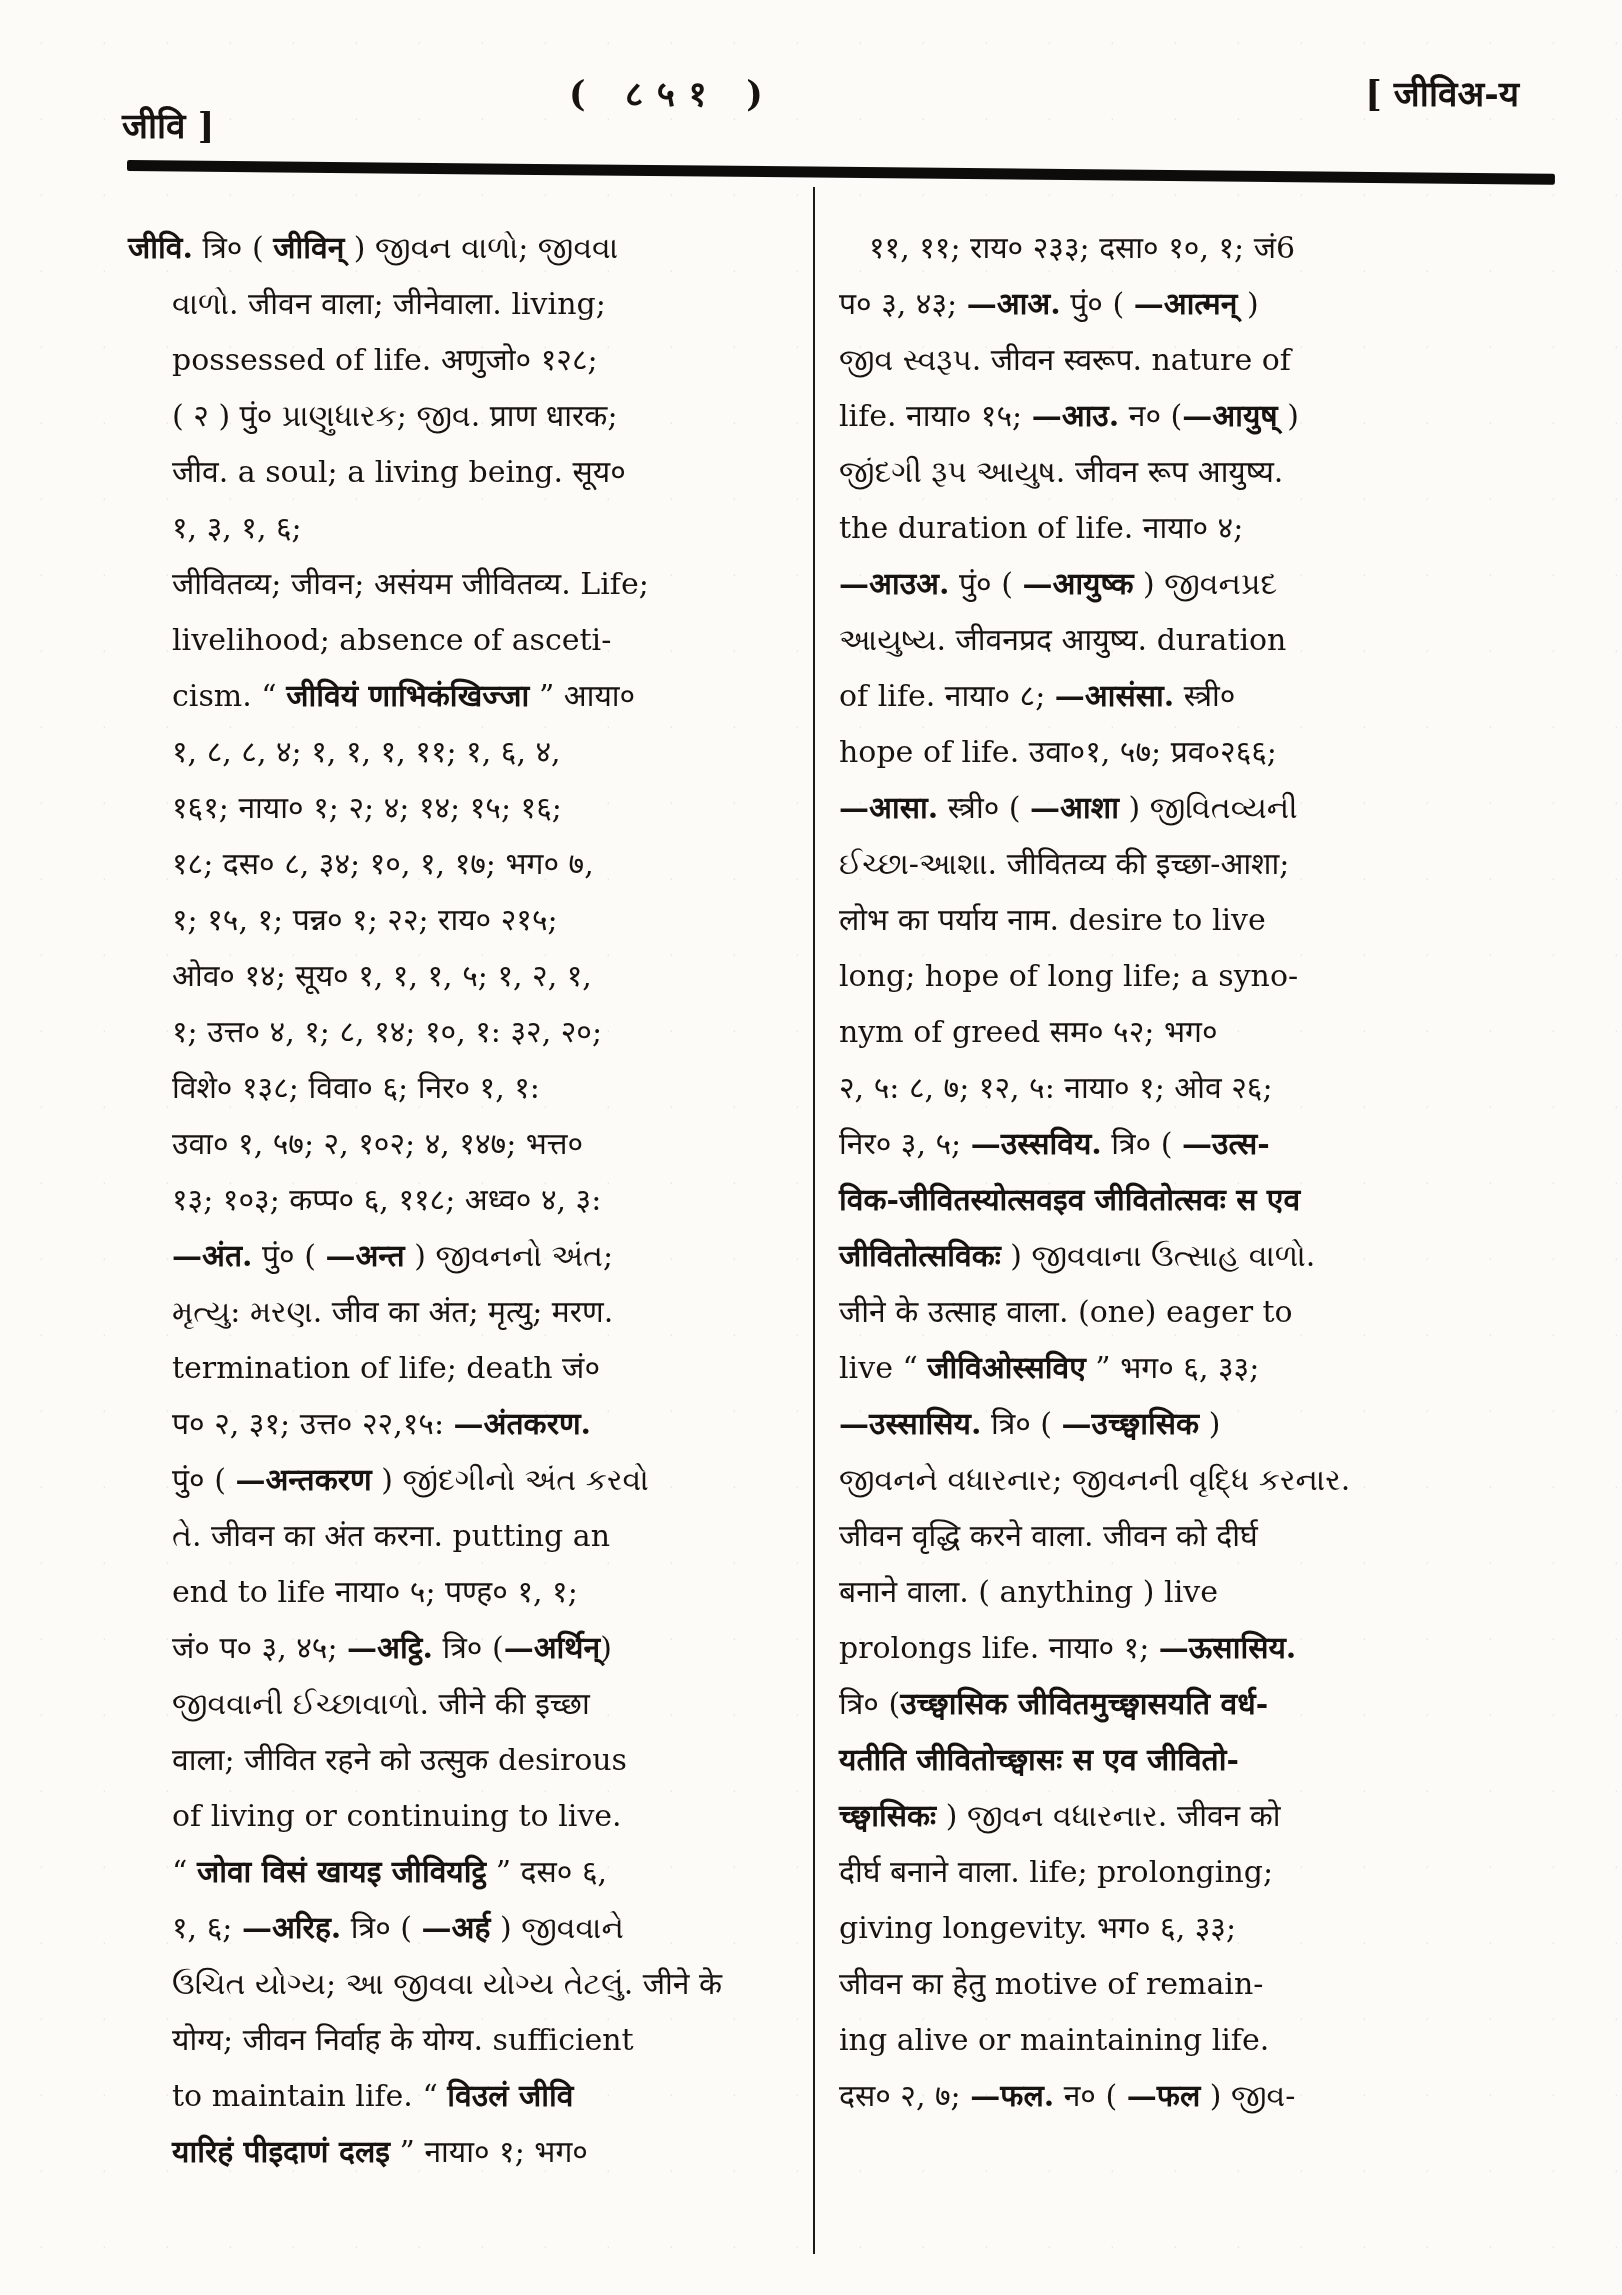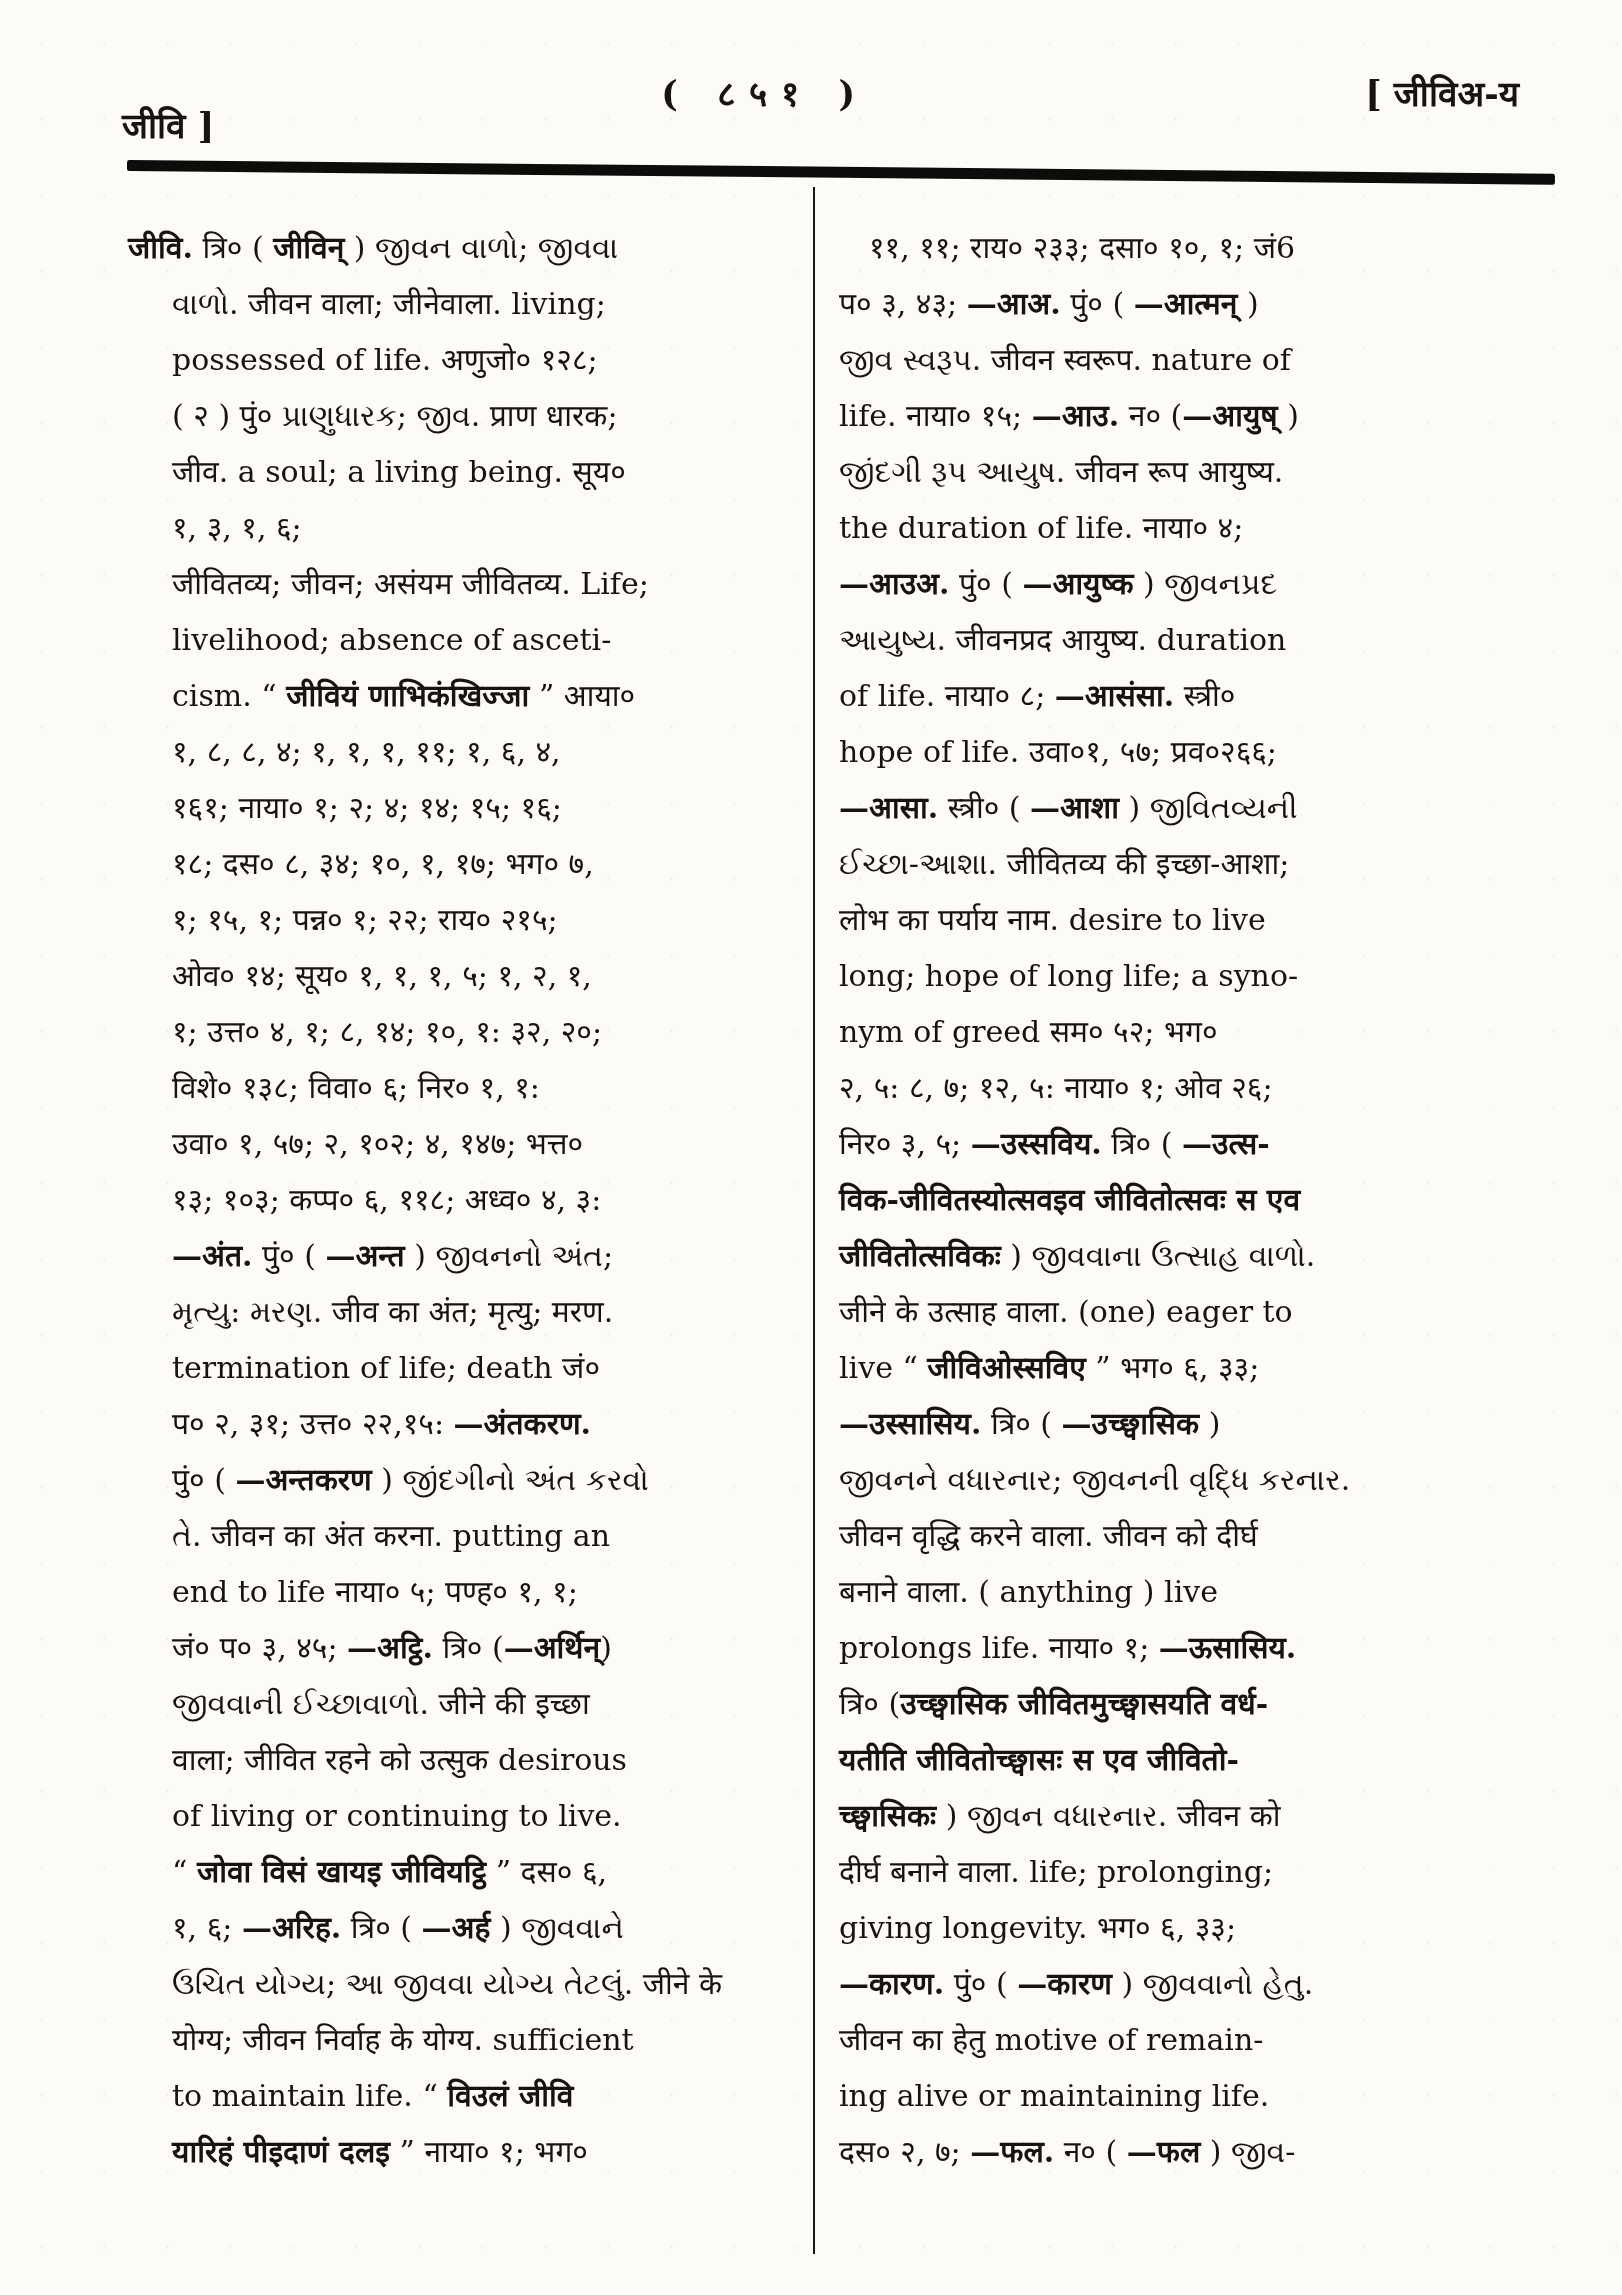--- a/index.html
+++ b/index.html
@@ -13,21 +13,21 @@
     background-image:
       radial-gradient(rgba(30,25,20,0.10) 0.9px, transparent 1.1px),
       radial-gradient(rgba(30,25,20,0.06) 0.8px, transparent 0.9px);
     background-size:63px 76px,103px 54px;
     background-position:9.8px 5.3px,35px 23.4px;
     font-family:"DejaVu Serif","Liberation Serif",serif;
     color:var(--ink);
   }
   .header{position:absolute;top:69px;left:0;width:1623px;height:53px;font-size:35px;font-weight:bold;}
   .catch-left{position:absolute;left:122px;top:0;margin-top:32px;}
-  .page-num{position:absolute;left:614px;width:302px;top:0;text-align:center;letter-spacing:13.6px;}
+  .page-num{position:absolute;left:569px;width:302px;top:0;text-align:left;letter-spacing:13.6px;}
   .catch-right{position:absolute;right:104px;top:0;}
   .head-rule{
     position:absolute;left:127px;top:160px;width:1428px;height:11.3px;
     background:#0d0c0b;border-radius:2.3px;transform:rotate(0.55deg);transform-origin:left center;
   }
   .col-divider{position:absolute;left:813px;top:187px;width:2.3px;height:2067px;background:#1c1a18;}
   .column{position:absolute;top:220px;}
   .col-left{left:128px;width:676px;}
   .col-right{left:839px;width:702px;}
   .line{height:56px;line-height:56px;font-size:30px;white-space:nowrap;}
@@ -111,18 +111,17 @@
     <div class="line"><span class="b">—उस्सासिय.</span><span> त्रि० ( </span><span class="b">—उच्छ्वासिक</span><span> )</span></div>
     <div class="line"><span>જીવનને વધારનાર; જીવનની વૃદ્ધિ કરનાર.</span></div>
     <div class="line"><span>जीवन वृद्धि करने वाला. जीवन को दीर्घ</span></div>
     <div class="line"><span>बनाने वाला. ( anything ) live</span></div>
     <div class="line"><span>prolongs life. नाया० १; </span><span class="b">—ऊसासिय.</span></div>
     <div class="line"><span>त्रि० (</span><span class="b">उच्छ्वासिक जीवितमुच्छ्वासयति वर्ध-</span></div>
     <div class="line"><span class="b">यतीति जीवितोच्छ्वासः स एव जीवितो-</span></div>
     <div class="line"><span class="b">च्छ्वासिकः</span><span> ) જીવન વધારનાર. जीवन को</span></div>
     <div class="line"><span>दीर्घ बनाने वाला. life; prolonging;</span></div>
     <div class="line"><span>giving longevity. भग० ६, ३३;</span></div>
-    <div class="line"><span class="b">—कारण.</span><span> पुं० ( </span><span class="b">—कारण</span><span> ) જીવવાનો હેતુ.</span></div>
     <div class="line"><span>जीवन का हेतु motive of remain-</span></div>
     <div class="line"><span>ing alive or maintaining life.</span></div>
     <div class="line"><span>दस० २, ७; </span><span class="b">—फल.</span><span> न० ( </span><span class="b">—फल</span><span> ) જીવ-</span></div>
   </div>
 
 
 </body></html>

